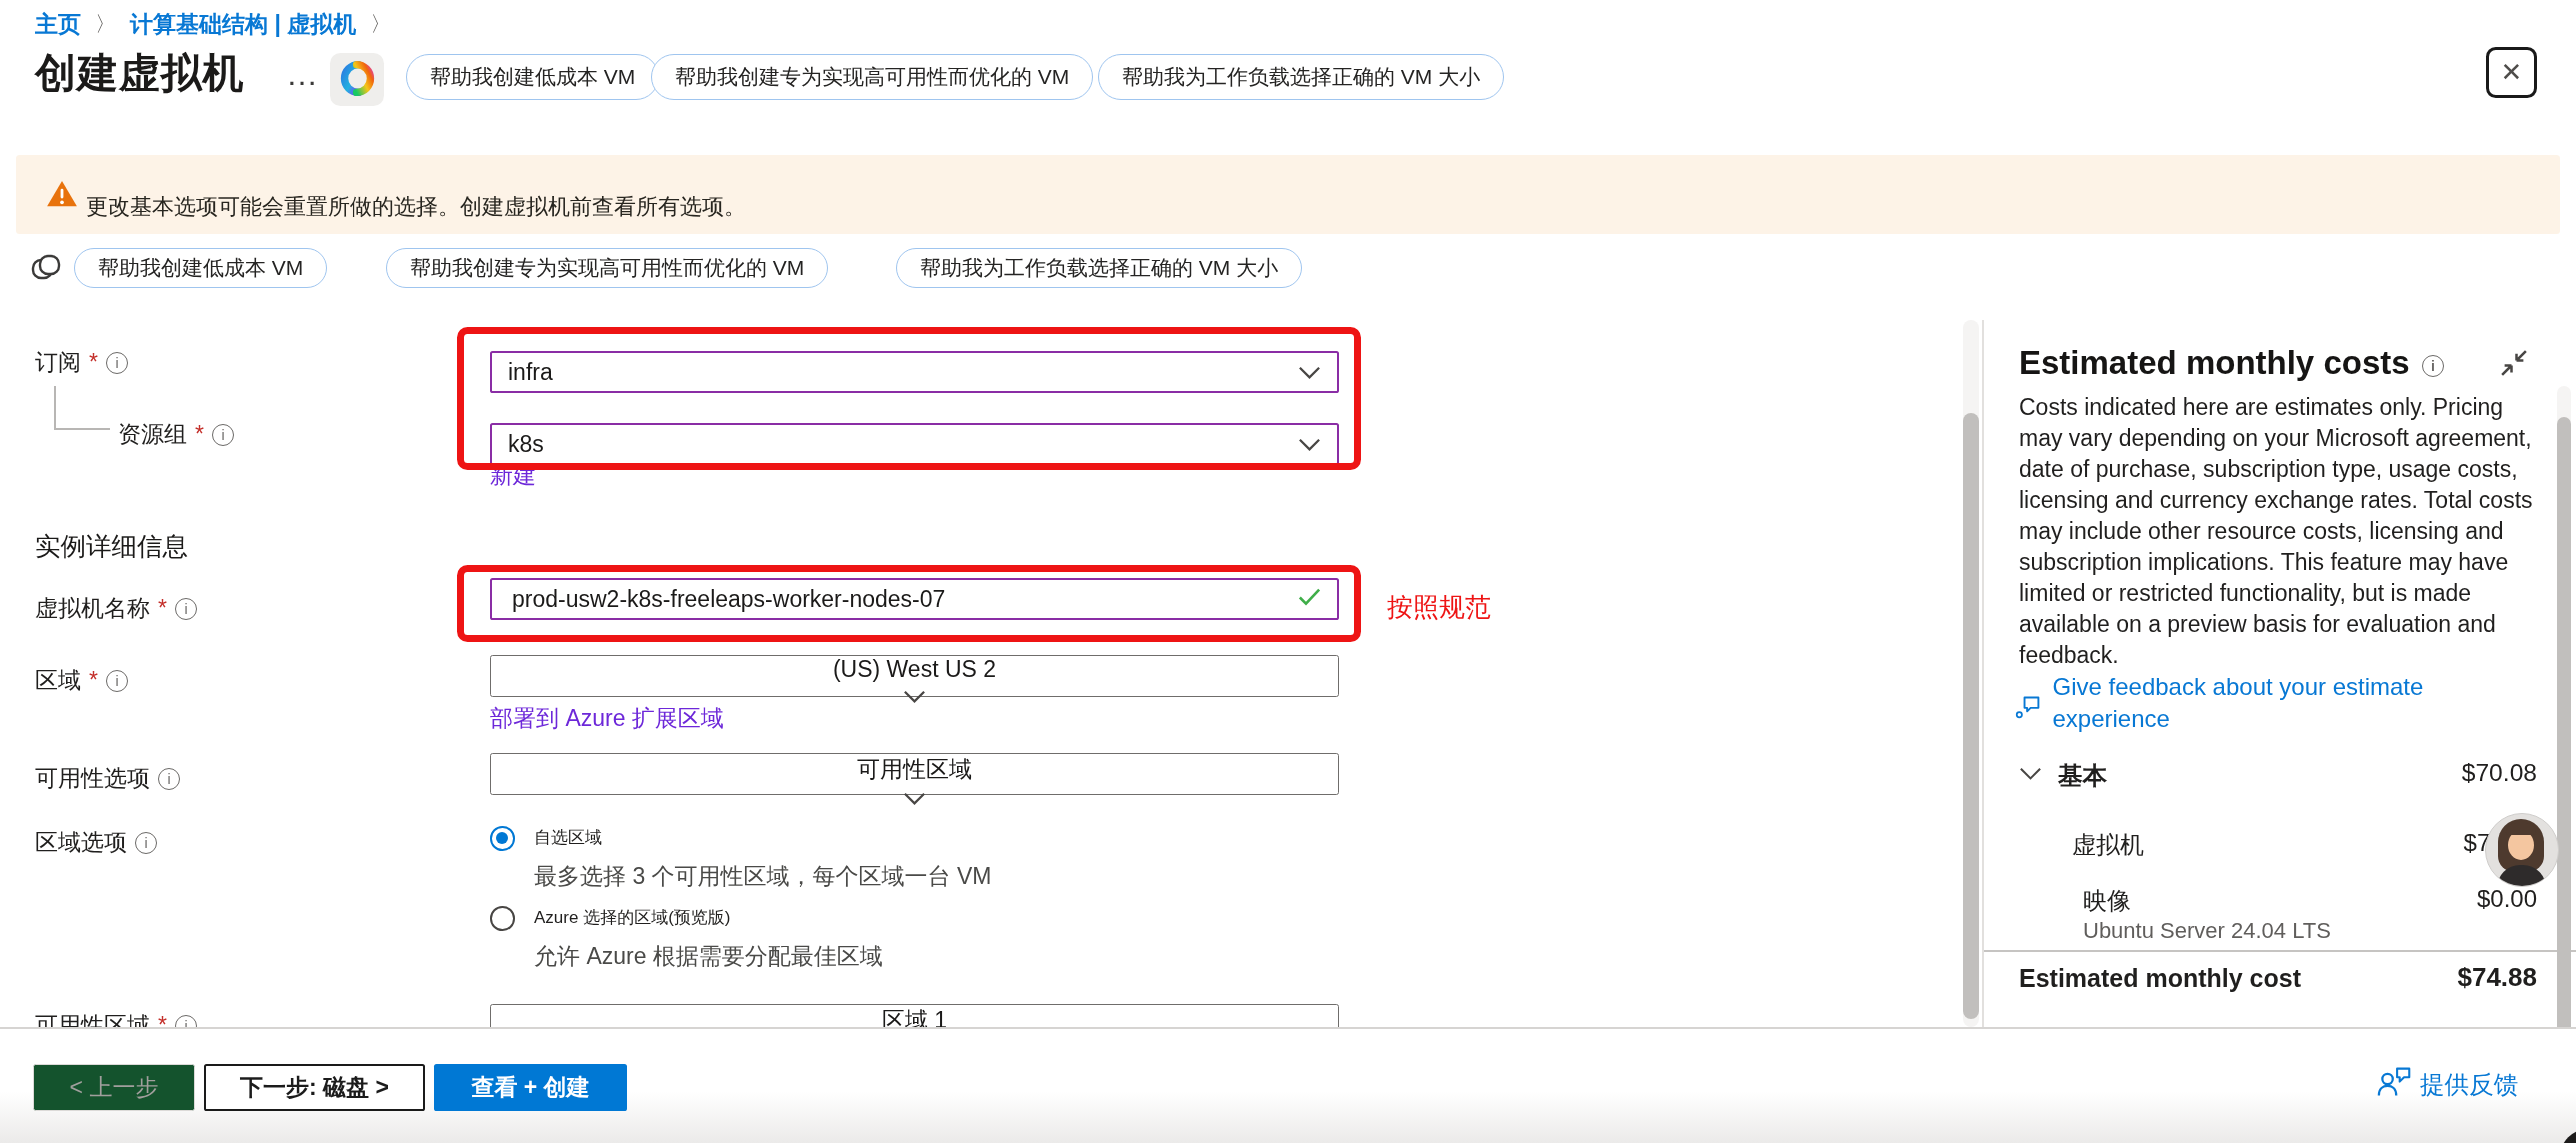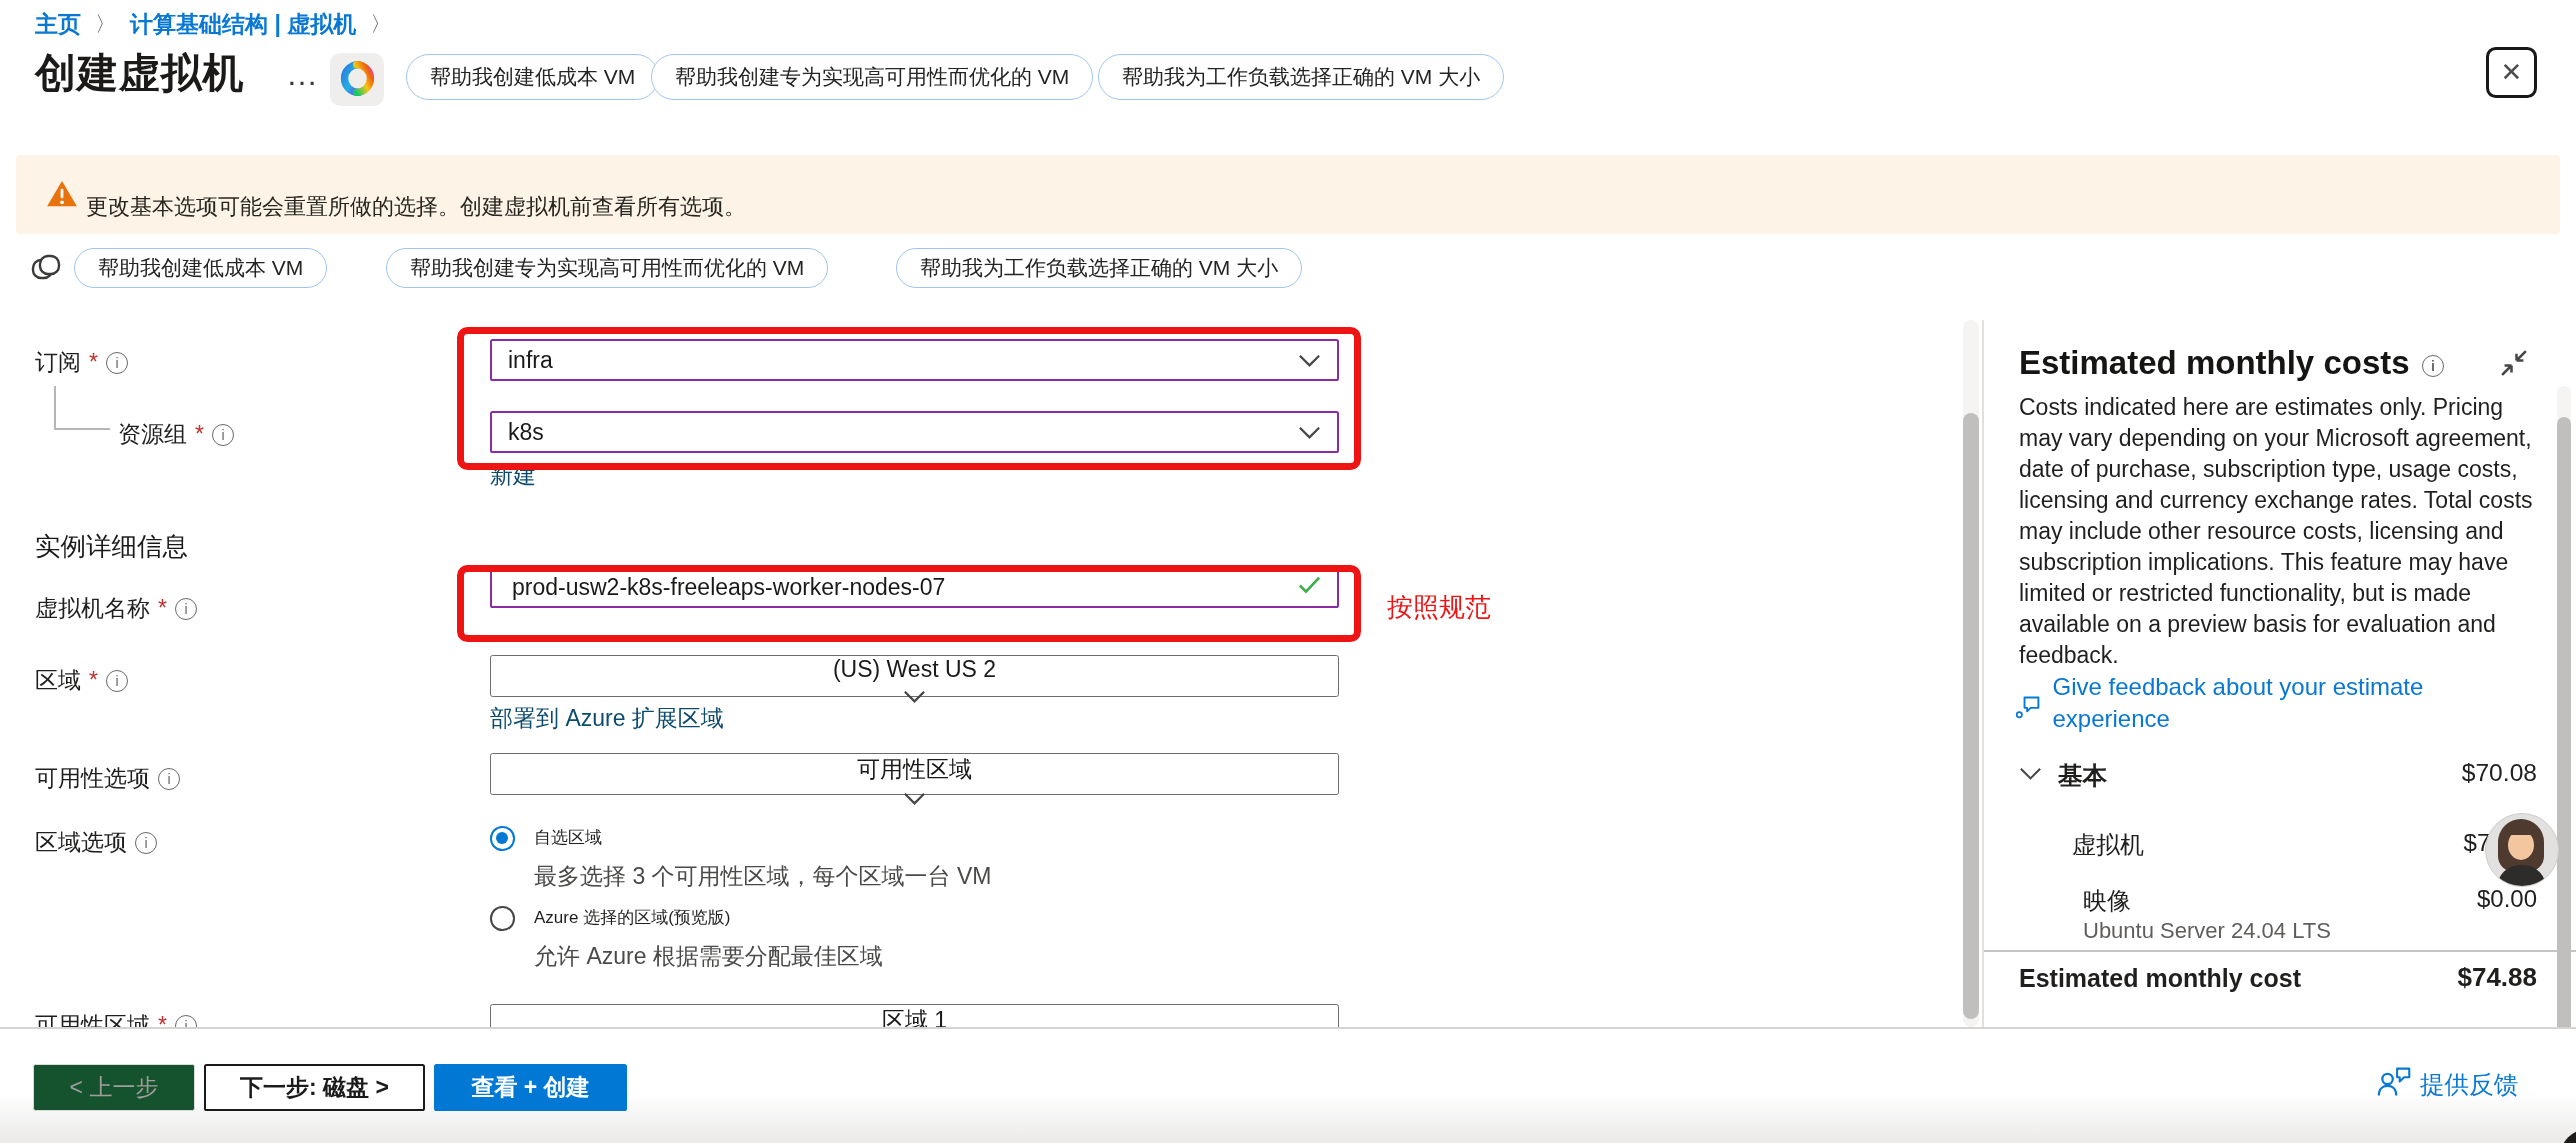--- a/index.html
+++ b/index.html
@@ -22,23 +22,23 @@
   
   .banner{left:16px;top:155px;width:2544px;height:79px;background:#fdf3e7;border-radius:3.5px;}
   .banner-text{left:86px;top:192px;font-size:22px;color:#27251f;}
 
   
   .lblrow{display:flex;align-items:center;gap:8px;font-size:23px;color:#201f1e;}
   .req{color:#c4302b;font-size:23px;}
   .info{width:22px;height:22px;border:1.8px solid #6b6967;border-radius:50%;color:#6b6967;font-size:14px;display:inline-flex;align-items:center;justify-content:center;font-style:normal;box-sizing:border-box;}
   .info::after{content:"i";}
   .dd{width:849px;height:42px;box-sizing:border-box;background:#fff;display:flex;align-items:center;justify-content:space-between;padding:0 16px;font-size:23px;color:#1b1a19;}
-  .dd.purple{border:2.6px solid #8a2da5;border-radius:2.6px;}
+  .dd.purple{border:2.6px solid #8a2da5;border-radius:2.6px;margin-top:12px;}
   .dd.gray{border:1.8px solid #6f6d6b;border-radius:2.6px;flex-direction:column;}
-  .link{color:#0c4a6e;font-size:23px;cursor:pointer;}
+  .link{color:#6d28d9;font-size:23px;cursor:pointer;}
   .section-h{font-size:25.5px;font-weight:400;}
   .redbox{border:7px solid #ee1414;border-radius:10.5px;box-sizing:border-box;z-index:50;pointer-events:none;}
   .note-red{color:#ee1414;font-size:26px;font-weight:400;}
   .conn{background:#b8b6b4;}
   .radio{width:24.6px;height:24.6px;border-radius:50%;box-sizing:border-box;background:#fff;}
   .radio.sel{border:2.6px solid #0078d4;display:flex;align-items:center;justify-content:center;}
   .radio.sel::after{content:"";width:12.3px;height:12.3px;border-radius:50%;background:#0078d4;}
   .radio.unsel{border:2.6px solid #484644;}
   .rtitle{font-size:17px;color:#201f1e;}
   .rdesc{font-size:23px;color:#4a4a48;}

